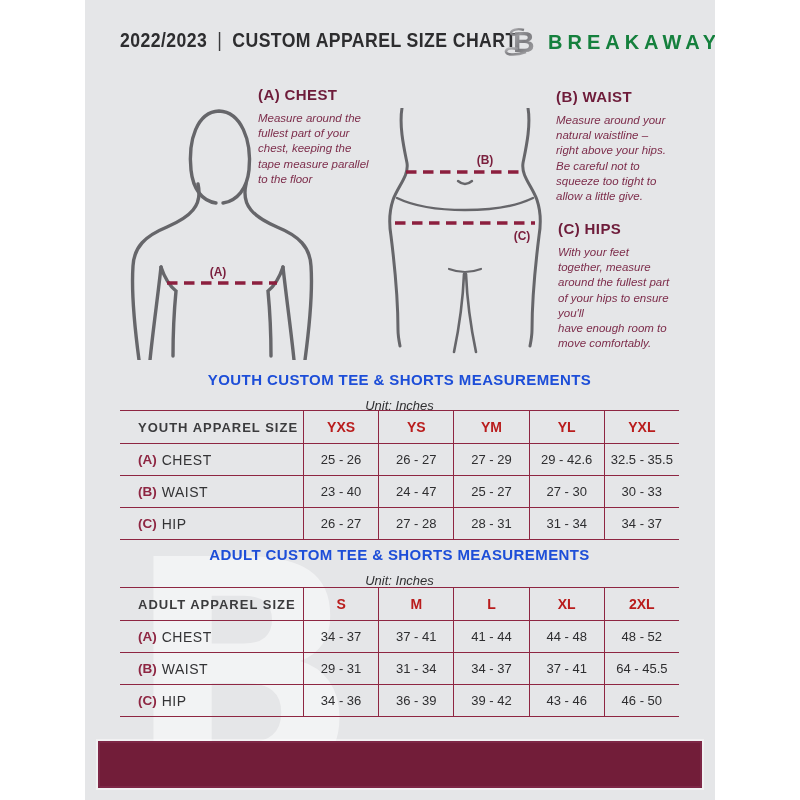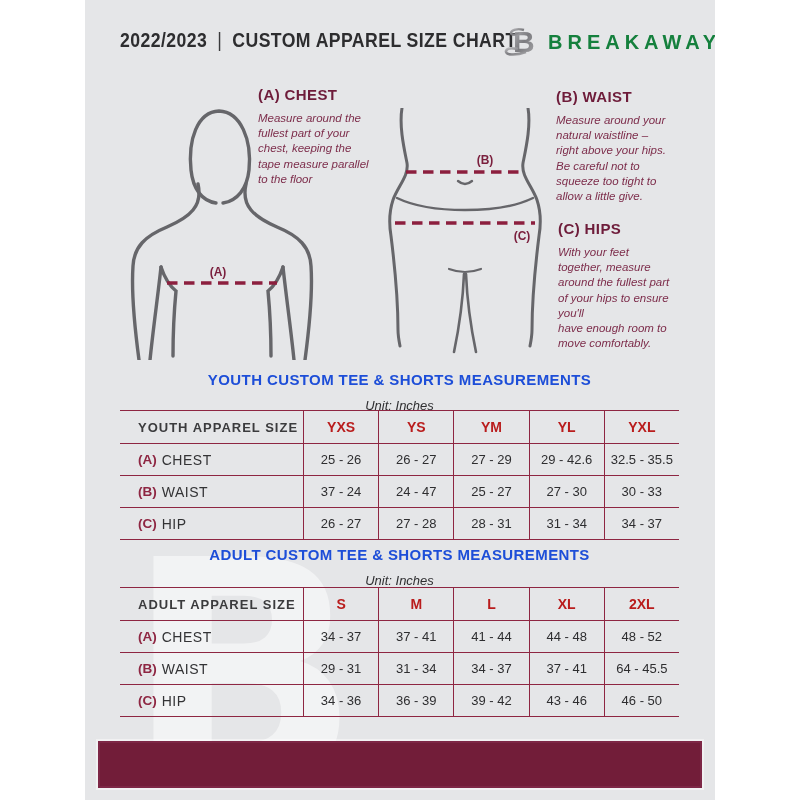--- a/index.html
+++ b/index.html
@@ -166,21 +166,21 @@
     <div class="c vl">25 - 26</div>
     <div class="c vl">26 - 27</div>
     <div class="c vl">27 - 29</div>
     <div class="c vl">29 - 42.6</div>
     <div class="c vl">32.5 - 35.5</div>
 
     <div class="c lab">
       <span class="row-prefix">(B)</span>
       <span class="row-label">WAIST</span>
     </div>
-    <div class="c vl">37 - 24</div>
+    <div class="c vl">23 - 40</div>
     <div class="c vl">24 - 47</div>
     <div class="c vl">25 - 27</div>
     <div class="c vl">27 - 30</div>
     <div class="c vl">30 - 33</div>
 
     <div class="c lab">
       <span class="row-prefix">(C)</span>
       <span class="row-label">HIP</span>
     </div>
     <div class="c vl">26 - 27</div>

